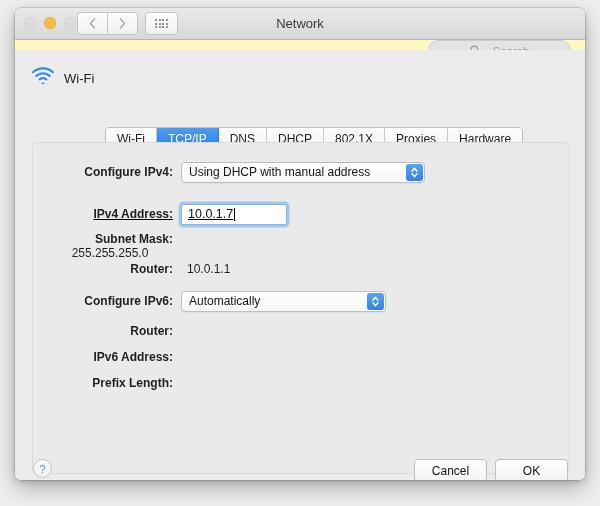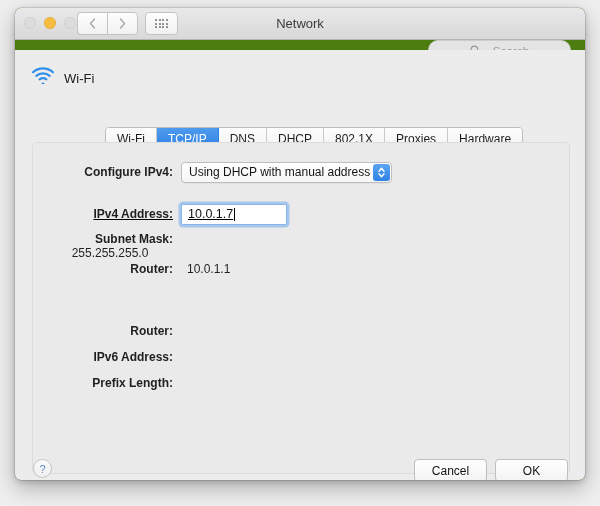--- a/index.html
+++ b/index.html
@@ -15,21 +15,21 @@
     overflow: hidden;
   }
 
   
   .window {
     position: absolute;
     left: 15px;
     top: 8px;
     width: 570px;
     height: 472px;
-    background: #4d7c0f;
+    background: #fef9c3;
     border-radius: 6px;
     box-shadow: 0 0 0 0.5px rgba(0,0,0,0.22),
                 0 8px 22px rgba(0,0,0,0.28),
                 0 2px 6px rgba(0,0,0,0.16);
     overflow: hidden;
   }
 
   
   .titlebar {
     position: relative;
@@ -395,21 +395,21 @@
       <div class="tab">802.1X</div>
       <div class="tab">Proxies</div>
       <div class="tab">Hardware</div>
     </div>
 
     <div class="panel">
       <div class="form">
 
         <div class="row" style="top:18px;">
           <span class="lbl">Configure IPv4:</span>
-          <span class="popup" style="width:211px;">
+          <span class="popup" style="width:244px;">
             <span class="ptext">Using DHCP with manual address</span>
             <span class="stepper">
               <svg width="9" height="13" viewBox="0 0 9 13">
                   <polyline points="2,5.2 4.5,2.2 7,5.2" fill="none" stroke="#ffffff" stroke-width="1.4" stroke-linecap="round" stroke-linejoin="round"></polyline>
                   <polyline points="2,7.8 4.5,10.8 7,7.8" fill="none" stroke="#ffffff" stroke-width="1.4" stroke-linecap="round" stroke-linejoin="round"></polyline>
                 </svg>
             </span>
           </span>
         </div>
 
@@ -424,20 +424,32 @@
         <div class="row" style="top:89px;flex-direction:column;">
           <span class="lbl">Subnet Mask:</span>
           <span class="val" style="padding-left:6px;">255.255.255.0</span>
         </div>
 
         <div class="row" style="top:115px;">
           <span class="lbl">Router:</span>
           <span class="val" style="padding-left:6px;">10.0.1.1</span>
         </div>
 
+        <div class="row" style="top:147px;">
+          <span class="lbl">Configure IPv6:</span>
+          <span class="popup" style="width:205px;">
+            <span class="ptext">Automatically</span>
+            <span class="stepper">
+              <svg width="9" height="13" viewBox="0 0 9 13">
+                  <polyline points="2,5.2 4.5,2.2 7,5.2" fill="none" stroke="#ffffff" stroke-width="1.4" stroke-linecap="round" stroke-linejoin="round"></polyline>
+                  <polyline points="2,7.8 4.5,10.8 7,7.8" fill="none" stroke="#ffffff" stroke-width="1.4" stroke-linecap="round" stroke-linejoin="round"></polyline>
+                </svg>
+            </span>
+          </span>
+        </div>
 
         <div class="row" style="top:177px;">
           <span class="lbl">Router:</span>
           <span class="val" style="padding-left:6px;"></span>
         </div>
 
         <div class="row" style="top:203px;">
           <span class="lbl">IPv6 Address:</span>
           <span class="val" style="padding-left:6px;"></span>
         </div>

